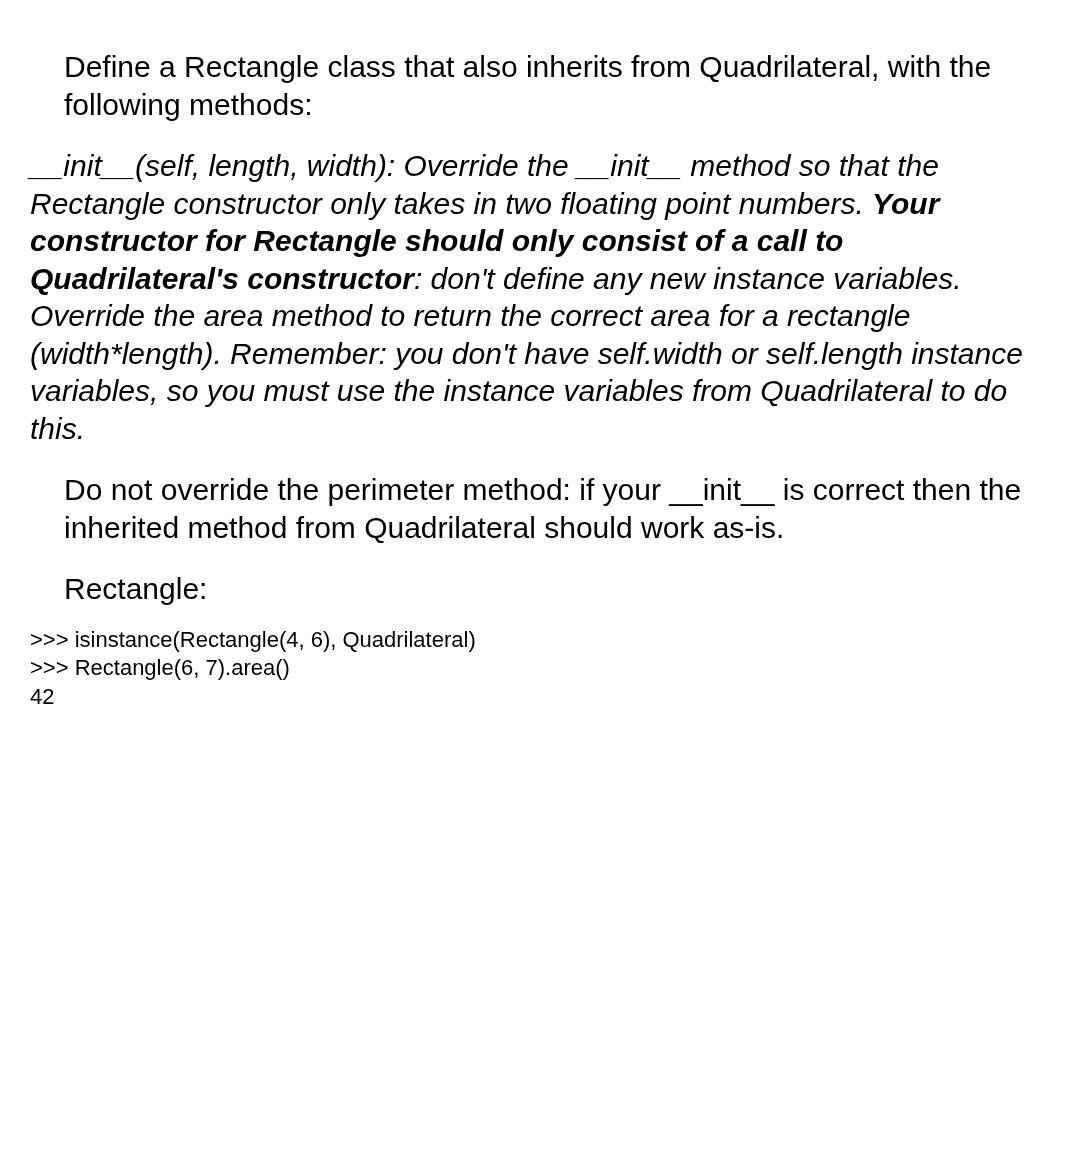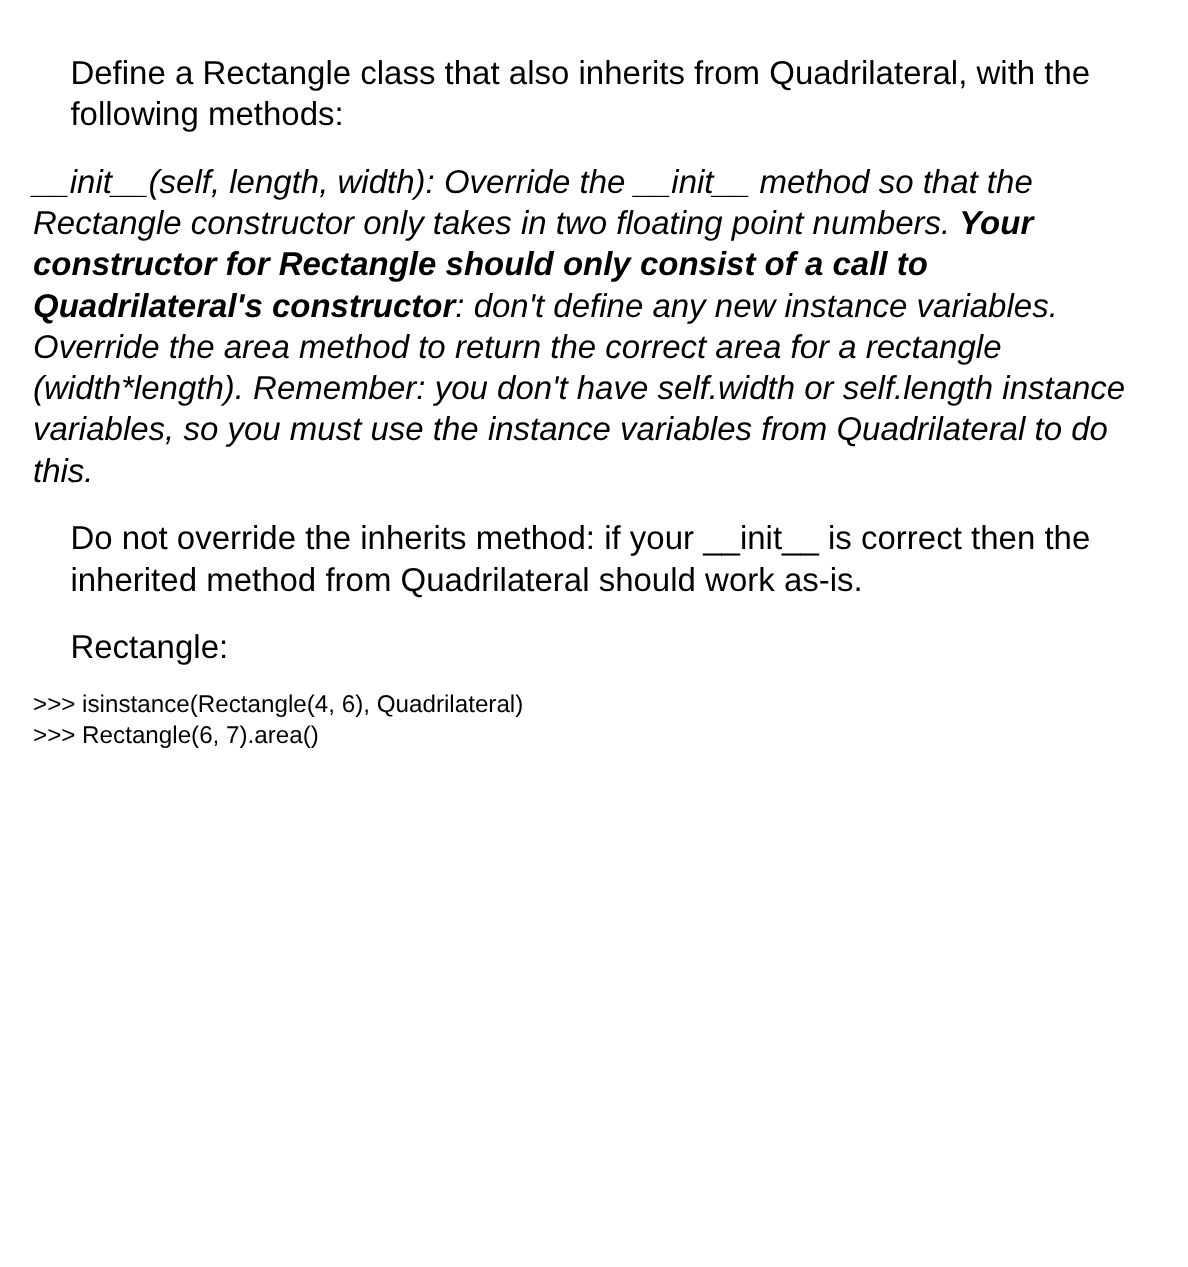--- a/index.html
+++ b/index.html
@@ -39,20 +39,21 @@
 </head>
 <body>
 
 <div class="para indent">Define a Rectangle class that also inherits from Quadrilateral, with the following methods:</div>
 
 <div class="para-init">
   <span>__init__(self, length, width): Override the __init__ method so that the Rectangle constructor only takes in two floating point numbers. </span><span class="bold">Your constructor for Rectangle should only consist of a call to Quadrilateral's constructor</span><span>: don't define any new instance variables.</span><br>
   <span>Override the area method to return the correct area for a rectangle (width*length). Remember: you don't have self.width or self.length instance variables, so you must use the instance variables from Quadrilateral to do this.</span>
 </div>
 
-<div class="para indent">Do not override the inherits method: if your __init__ is correct then the inherited method from Quadrilateral should work as-is.</div>
+<div class="para indent">Do not override the perimeter method: if your __init__ is correct then the inherited method from Quadrilateral should work as-is.</div>
 
 <div class="examples-label indent">Rectangle:</div>
 
 <div class="code-block">
   <div>&gt;&gt;&gt; isinstance(Rectangle(4, 6), Quadrilateral)</div>
   <div>&gt;&gt;&gt; Rectangle(6, 7).area()</div>
+  <div>42</div>
 </div>
 
 </body></html>

